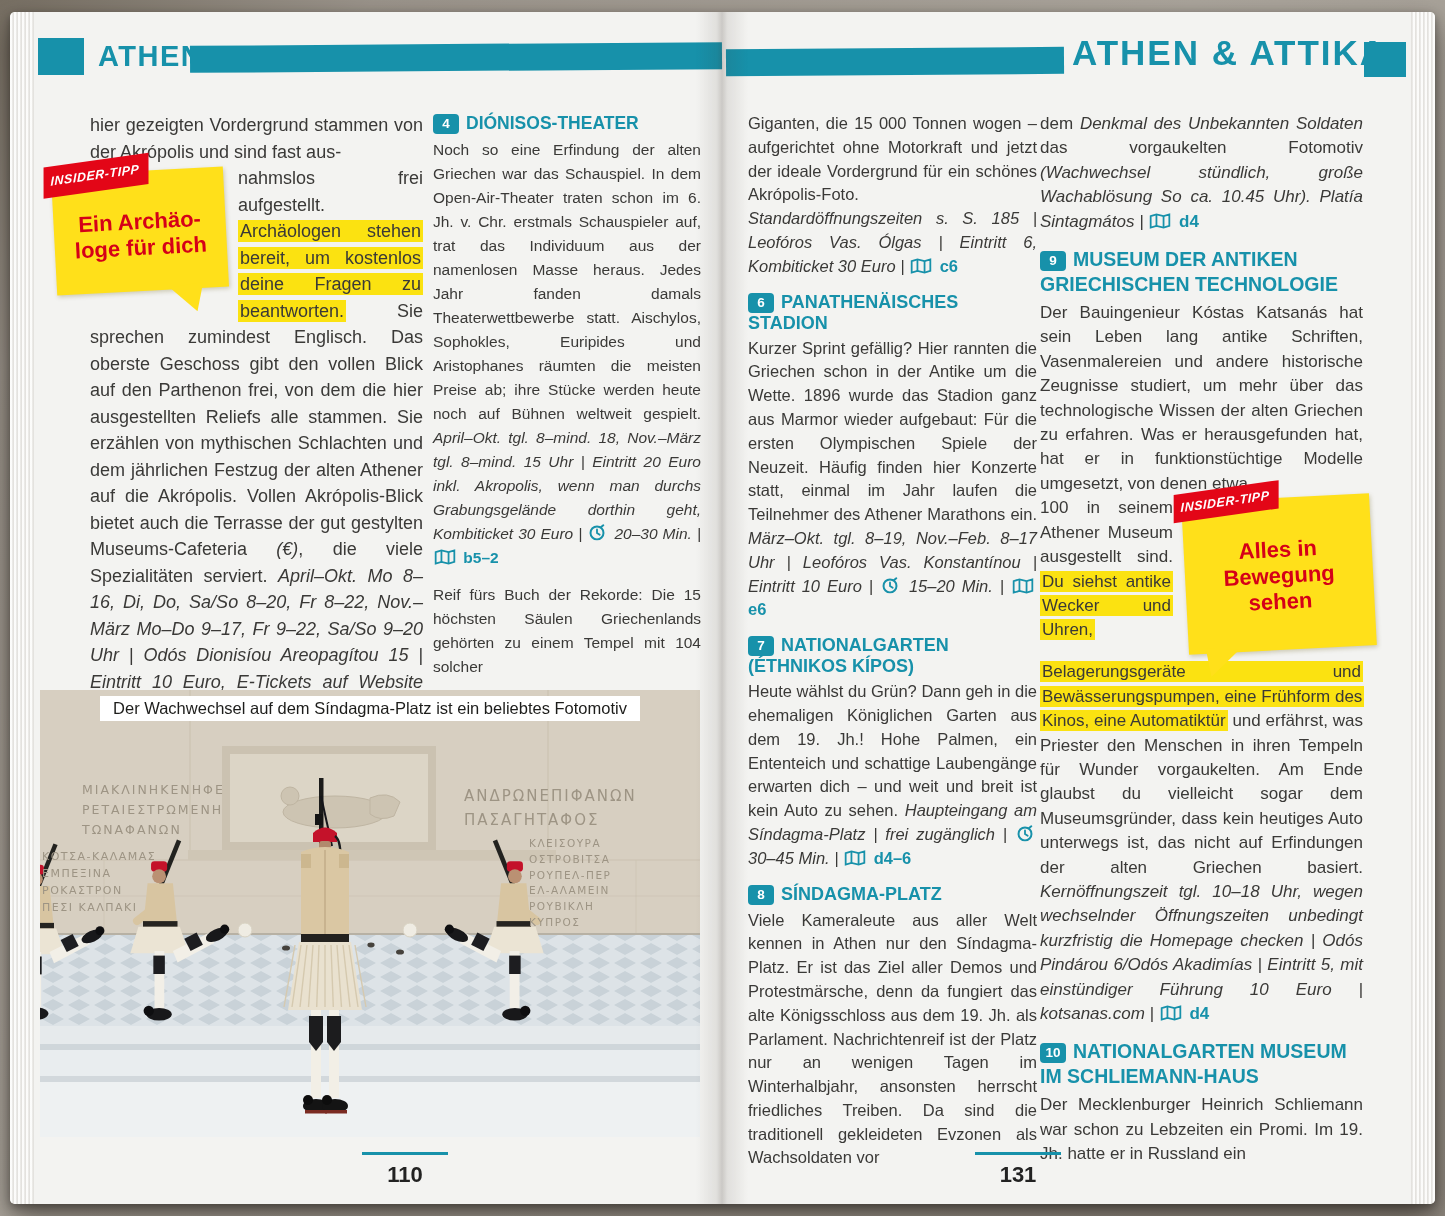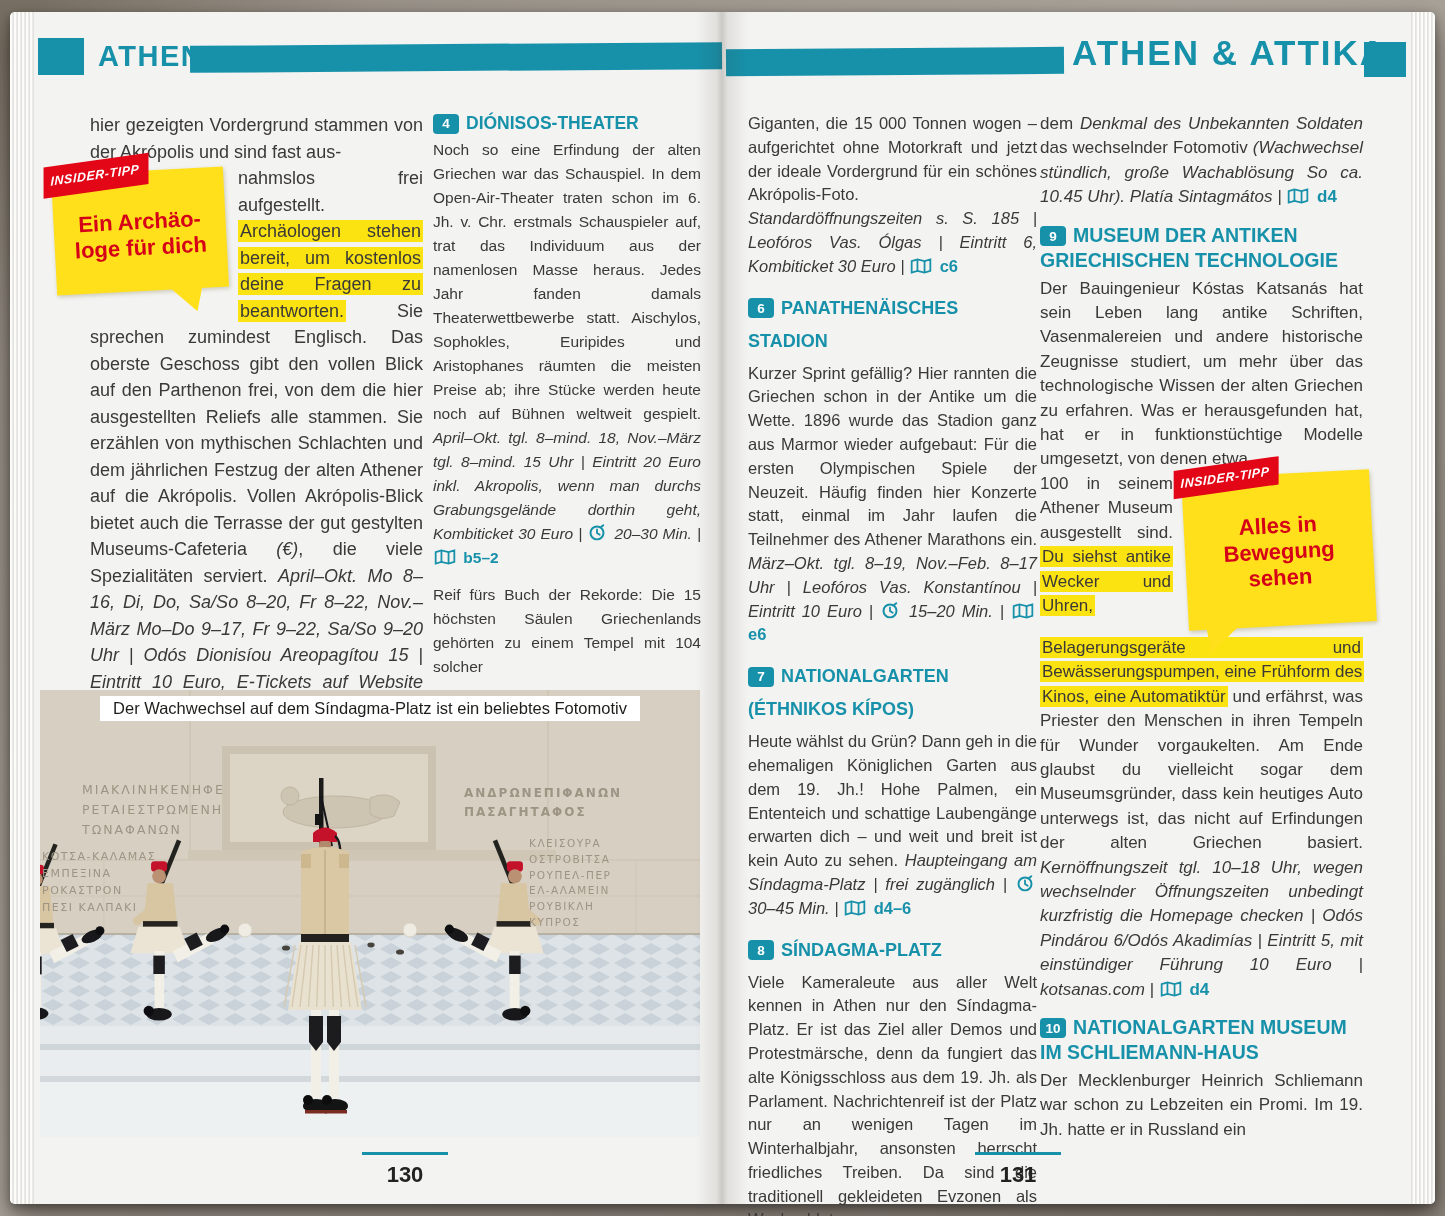--- a/index.html
+++ b/index.html
@@ -37,21 +37,21 @@
   .col p{margin:0;}
   .run-i{font-style:italic;}
   .run-hl{background:#fbe211;padding:1px 2px;-webkit-box-decoration-break:clone;box-decoration-break:clone;}
   .run-teal{color:#1791aa;font-weight:bold;}
   .icon{display:inline-block;vertical-align:-2px;margin:0 3px 0 1px;}
   .icon svg{display:block;}
   
   .sec{margin-top:13px;}
   .sec-head{color:#1791aa;font-weight:bold;text-align:left;margin-bottom:4px;}
   #colL2 .sec-head{font-size:17.5px;line-height:22px;}
-  #colR1 .sec-head{font-size:18px;line-height:33px;}
+  #colR1 .sec-head{font-size:18px;line-height:20px;}
   #colR2 .sec-head{font-size:19.5px;line-height:25px;}
   .badge{display:inline-flex;align-items:center;justify-content:center;background:#1791aa;color:#fff;
     min-width:20px;height:20px;padding:0 3px;border-radius:4px;font-size:13.5px;font-weight:bold;
     vertical-align:1px;margin-right:7px;}
   
   .tipwrap{position:relative;}
   #tip1wrap{float:left;width:172px;height:120px;margin:6px 12px 14px -36px;}
   #tip2wrap{float:right;width:188px;height:152px;margin:2px -10px 10px 12px;}
   .tip{position:absolute;inset:0;background:#ffe01a;transform:rotate(-3deg);
     box-shadow:1px 2px 4px rgba(90,80,0,.25);}
@@ -65,21 +65,21 @@
   .tail{position:absolute;width:34px;height:28px;background:#ffe01a;}
   #tip1wrap .tail{bottom:-24px;right:24px;clip-path:polygon(0 0,100% 0,70% 100%);transform:rotate(-6deg);}
   #tip2wrap .tail{bottom:-24px;left:16px;clip-path:polygon(0 0,100% 0,18% 100%);transform:rotate(4deg);}
   
   #photo{position:absolute;left:30px;top:678px;width:660px;height:447px;overflow:hidden;background:#7f1d1d;}
   #photoCaption{position:absolute;top:6px;left:50%;transform:translateX(-50%);background:#fff;
     padding:3px 13px;font-size:16.5px;color:#1d1d1b;white-space:nowrap;z-index:3;}
   .inscr{position:absolute;color:#9d9484;white-space:pre-line;letter-spacing:2px;z-index:2;
     font-family:"DejaVu Sans",sans-serif;}
   #insLT{left:42px;top:90px;font-size:12.5px;line-height:1.6;}
-  #insRT{left:424px;top:94px;font-size:12px;line-height:1.6;font-weight:bold;}
+  #insRT{left:424px;top:94px;font-size:15px;line-height:1.6;}
   #insLS{left:2px;top:158px;font-size:11px;line-height:1.55;letter-spacing:1.5px;}
   #insRS{left:489px;top:146px;font-size:10.5px;line-height:1.5;letter-spacing:1.5px;}
   
   .pn{position:absolute;width:110px;text-align:center;top:1140px;}
   .pn .rule{height:3px;background:#1791aa;width:86px;margin:0 auto 7px;}
   .pn .num{font-size:22px;font-weight:bold;color:#222;}
   #pnL{left:340px;} #pnR{left:953px;}
   .clearfix::after{content:"";display:block;clear:both;}
 </style>
 </head>
@@ -297,21 +297,21 @@
     </div>
     <div class="sec">
       <div class="sec-head">
         <span class="badge">8</span><span>SÍNDAGMA-PLATZ</span>
       </div>
       <p><span>Viele Kameraleute aus aller Welt kennen in Athen nur den Síndagma-Platz. Er ist das Ziel aller Demos und Protestmärsche, denn da fungiert das alte Königsschloss aus dem 19. Jh. als Parlament. Nachrichtenreif ist der Platz nur an wenigen Tagen im Winterhalbjahr, ansonsten herrscht friedliches Treiben. Da sind die traditionell gekleideten Evzonen als Wachsoldaten vor</span></p>
     </div>
   </div>
 
   <div class="col" id="colR2">
-    <p><span>dem </span><span class="run-i">Denkmal des Unbekannten Soldaten</span><span> das wechselnder Fotomotiv </span><span class="run-i">(Wachwechsel stündlich, große Wachablösung So ca. 10.45 Uhr). Platía Sintagmátos | </span><span class="icon icon-map"><svg width="22" height="16" viewBox="0 0 24 18">
+    <p><span>dem </span><span class="run-i">Denkmal des Unbekannten Soldaten</span><span> das vorgaukelten Fotomotiv </span><span class="run-i">(Wachwechsel stündlich, große Wachablösung So ca. 10.45 Uhr). Platía Sintagmátos | </span><span class="icon icon-map"><svg width="22" height="16" viewBox="0 0 24 18">
             <path d="M1.5 3.5 L8 1.5 L16 3.5 L22.5 1.5 V14.5 L16 16.5 L8 14.5 L1.5 16.5 Z" fill="none" stroke="#1791aa" stroke-width="2"></path>
             <path d="M8 1.5 V14.5 M16 3.5 V16.5" stroke="#1791aa" stroke-width="2"></path>
           </svg></span><span class="run-teal"> d4</span></p>
     <div class="sec">
       <div class="sec-head">
         <span class="badge">9</span><span>MUSEUM DER ANTIKEN GRIECHISCHEN TECHNOLOGIE</span>
       </div>
       <p><span>Der Bauingenieur Kóstas Katsanás hat sein Leben lang antike Schriften, Vasenmalereien und andere historische Zeugnisse studiert, um mehr über das technologische Wissen der alten Griechen zu erfahren. Was er herausgefunden hat, hat er in funktionstüchtige Modelle umgesetzt, von denen etwa</span></p>
       <div class="clearfix">
         <div class="tipwrap" id="tip2wrap">
@@ -332,21 +332,21 @@
     <div class="sec">
       <div class="sec-head">
         <span class="badge">10</span><span>NATIONALGARTEN MUSEUM IM SCHLIEMANN-HAUS</span>
       </div>
       <p><span>Der Mecklenburger Heinrich Schliemann war schon zu Lebzeiten ein Promi. Im 19. Jh. hatte er in Russland ein</span></p>
     </div>
   </div>
 
   <div class="pn" id="pnL">
     <div class="rule"></div>
-    <div class="num">130</div>
+    <div class="num">110</div>
   </div>
   <div class="pn" id="pnR">
     <div class="rule"></div>
     <div class="num">131</div>
   </div>
 
   <div class="spine"></div>
 </div>
 
 </body></html>

